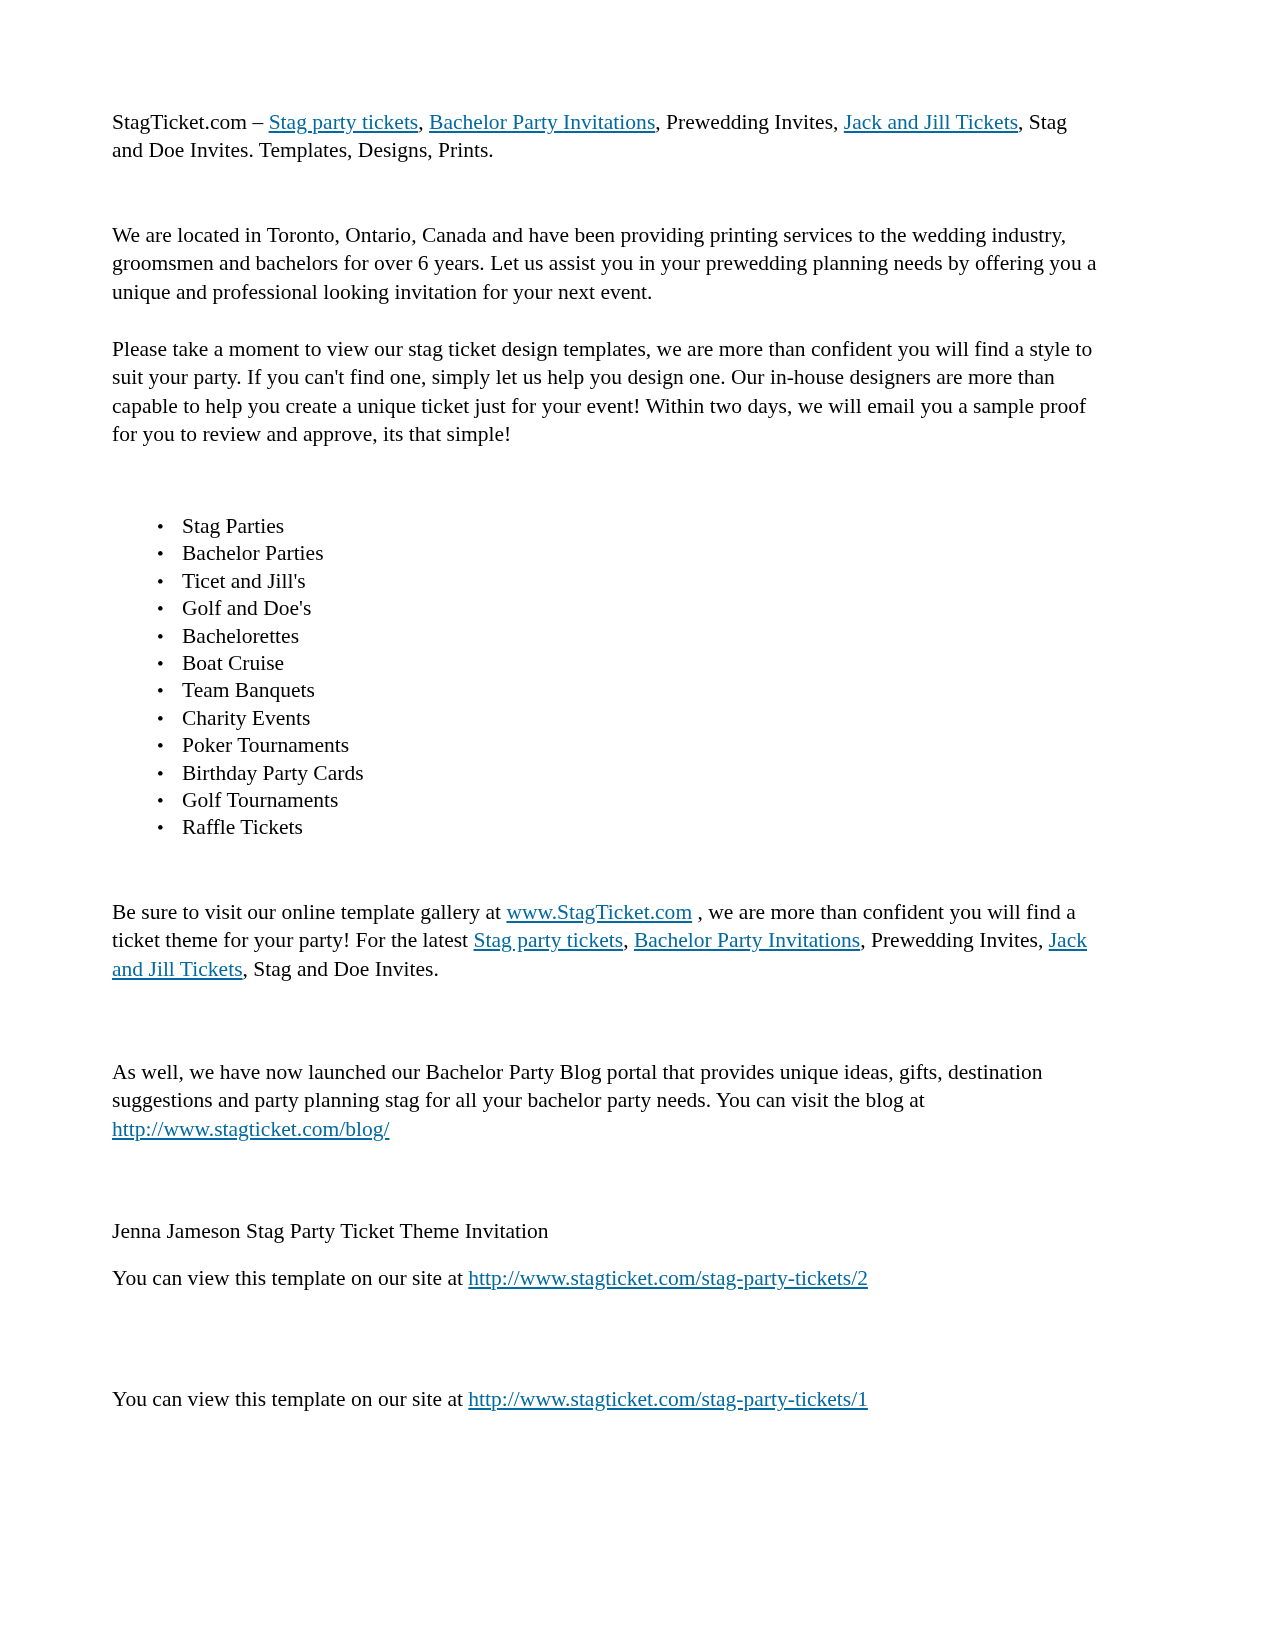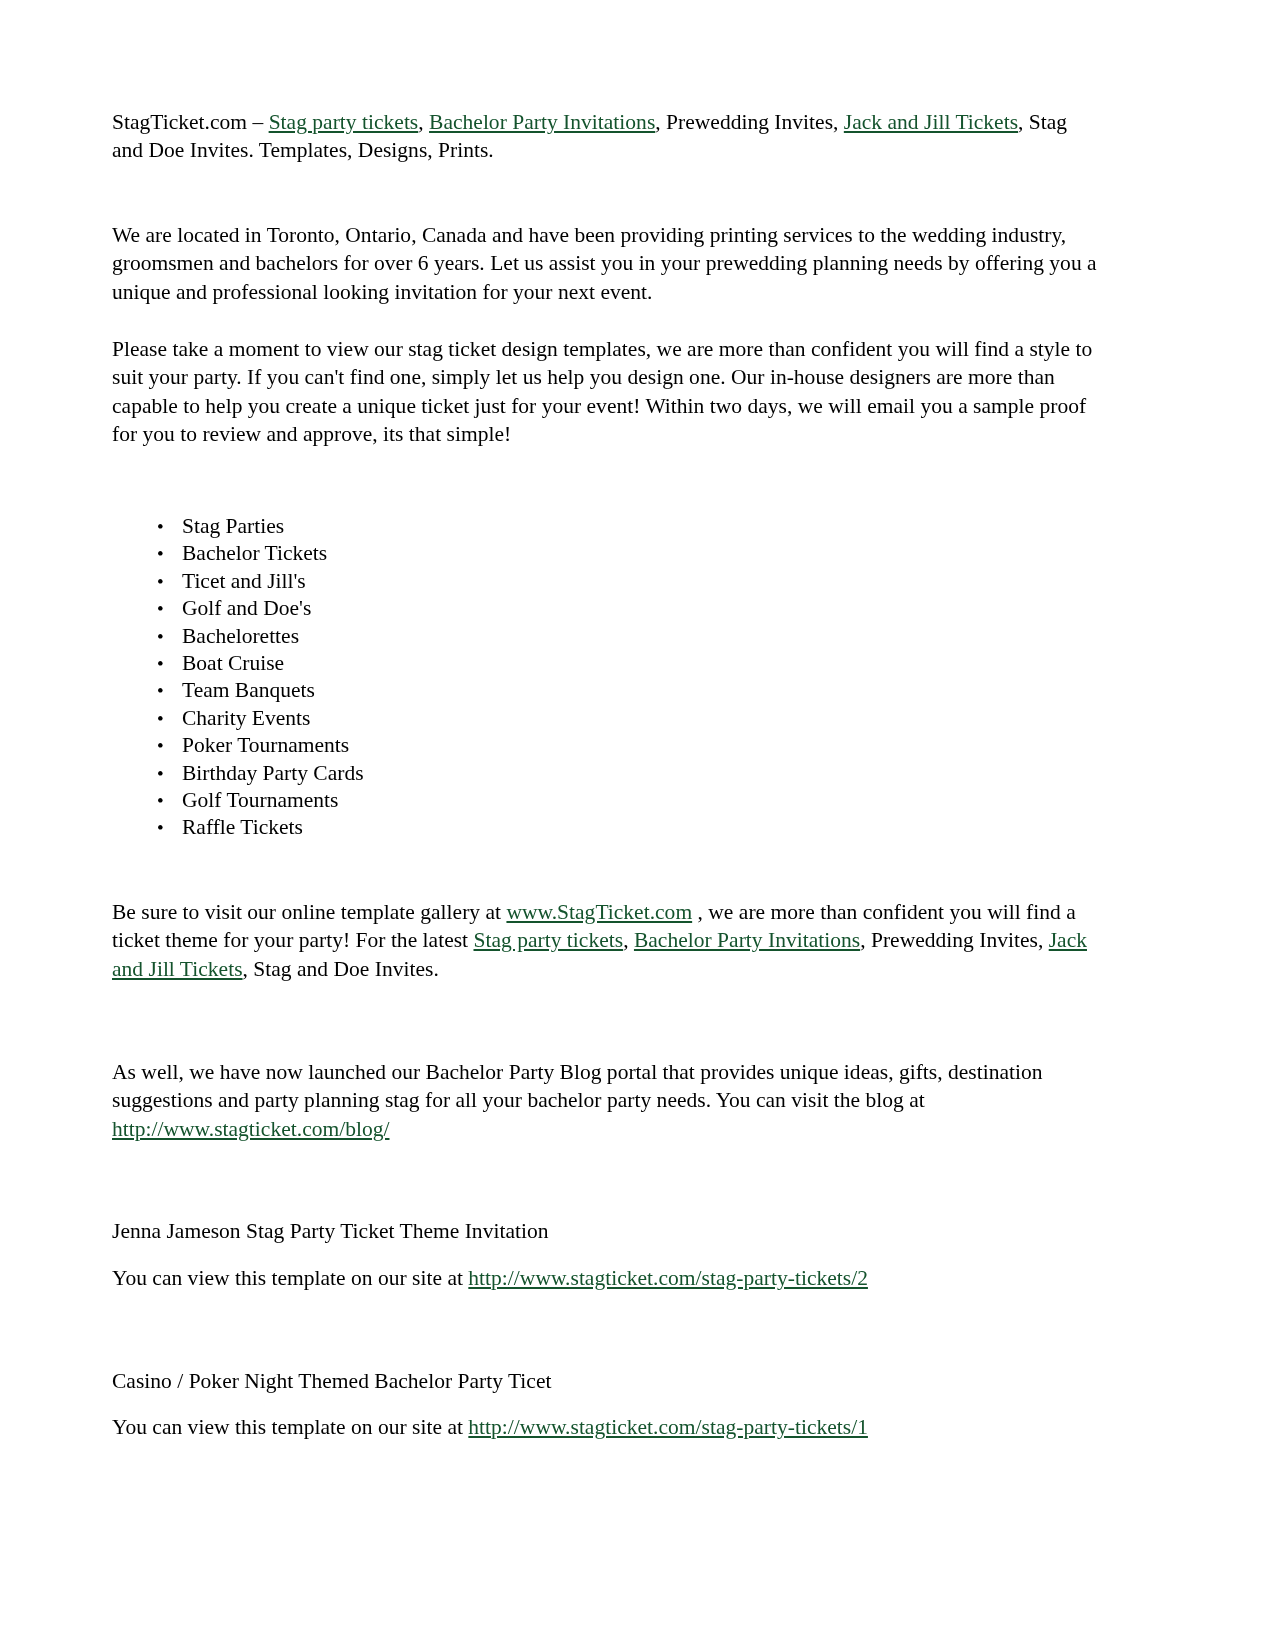--- a/index.html
+++ b/index.html
@@ -28,21 +28,21 @@
     margin: 0;
   }
   .para {
     font-size: 21.5px;
     line-height: 28.6px;
     text-align: left;
     margin-bottom: 0;
     letter-spacing: 0.02px;
   }
   .lnk {
-    color: #14532d;
+    color: #0369a1;
     text-decoration: underline;
     text-underline-offset: 2px;
   }
   .gap-xl { height: 56px; }
   .gap-md { height: 28px; }
   .gap-sm { height: 18px; }
   .gap-xs { height: 8px; }
   .gap-xxl { height: 74px; }
 
   ul.bullets {
@@ -82,21 +82,21 @@
 
     <p class="para">Please take a moment to view our stag ticket design templates, we are more than confident you will find a style to suit your party. If you can't find one, simply let us help you design one. Our in-house designers are more than capable to help you create a unique ticket just for your event! Within two days, we will email you a sample proof for you to review and approve, its that simple!</p>
 
     <div class="gap-xl"></div>
 
 
     <div class="gap-xs"></div>
 
     <ul class="bullets">
       <li><span class="bullet-mark">•</span><span>Stag Parties</span></li>
-      <li><span class="bullet-mark">•</span><span>Bachelor Tickets</span></li>
+      <li><span class="bullet-mark">•</span><span>Bachelor Parties</span></li>
       <li><span class="bullet-mark">•</span><span>Ticet and Jill's</span></li>
       <li><span class="bullet-mark">•</span><span>Golf and Doe's</span></li>
       <li><span class="bullet-mark">•</span><span>Bachelorettes</span></li>
       <li><span class="bullet-mark">•</span><span>Boat Cruise</span></li>
       <li><span class="bullet-mark">•</span><span>Team Banquets</span></li>
       <li><span class="bullet-mark">•</span><span>Charity Events</span></li>
       <li><span class="bullet-mark">•</span><span>Poker Tournaments</span></li>
       <li><span class="bullet-mark">•</span><span>Birthday Party Cards</span></li>
       <li><span class="bullet-mark">•</span><span>Golf Tournaments</span></li>
       <li><span class="bullet-mark">•</span><span>Raffle Tickets</span></li>
@@ -111,18 +111,17 @@
     <p class="para"><span>As well, we have now launched our Bachelor Party Blog portal that provides unique ideas, gifts, destination suggestions and party planning stag for all your bachelor party needs.    You can visit the blog at </span><a class="lnk" href="#">http://www.stagticket.com/blog/</a></p>
 
     <div class="gap-xxl"></div>
 
     <p class="para">Jenna Jameson Stag Party Ticket Theme Invitation</p>
     <div class="gap-sm"></div>
     <p class="para"><span>You can view this template on our site at    </span><a class="lnk" href="#">http://www.stagticket.com/stag-party-tickets/2</a></p>
 
     <div class="gap-xxl"></div>
 
-    <p class="para">Casino / Poker Night Themed Bachelor Party Ticet</p>
     <div class="gap-sm"></div>
     <p class="para"><span>You can view this template on our site at </span><a class="lnk" href="#">http://www.stagticket.com/stag-party-tickets/1</a></p>
 
   </div>
 </div>
 
 </body></html>

